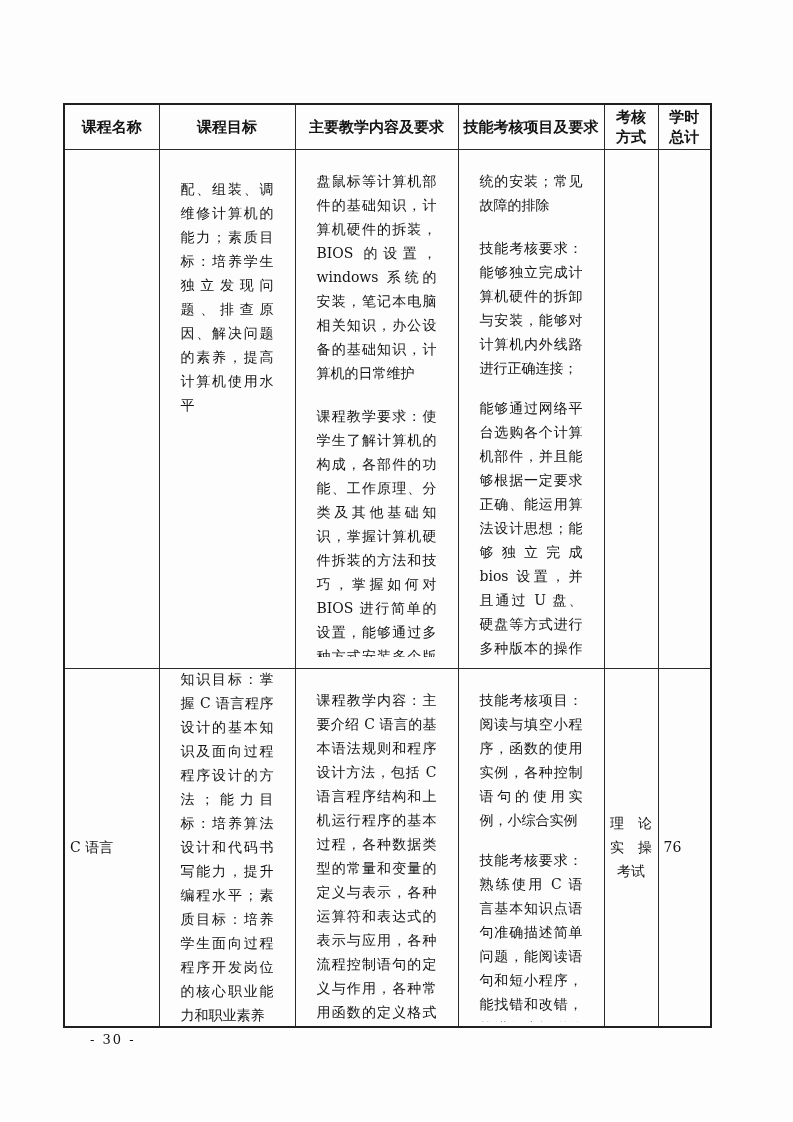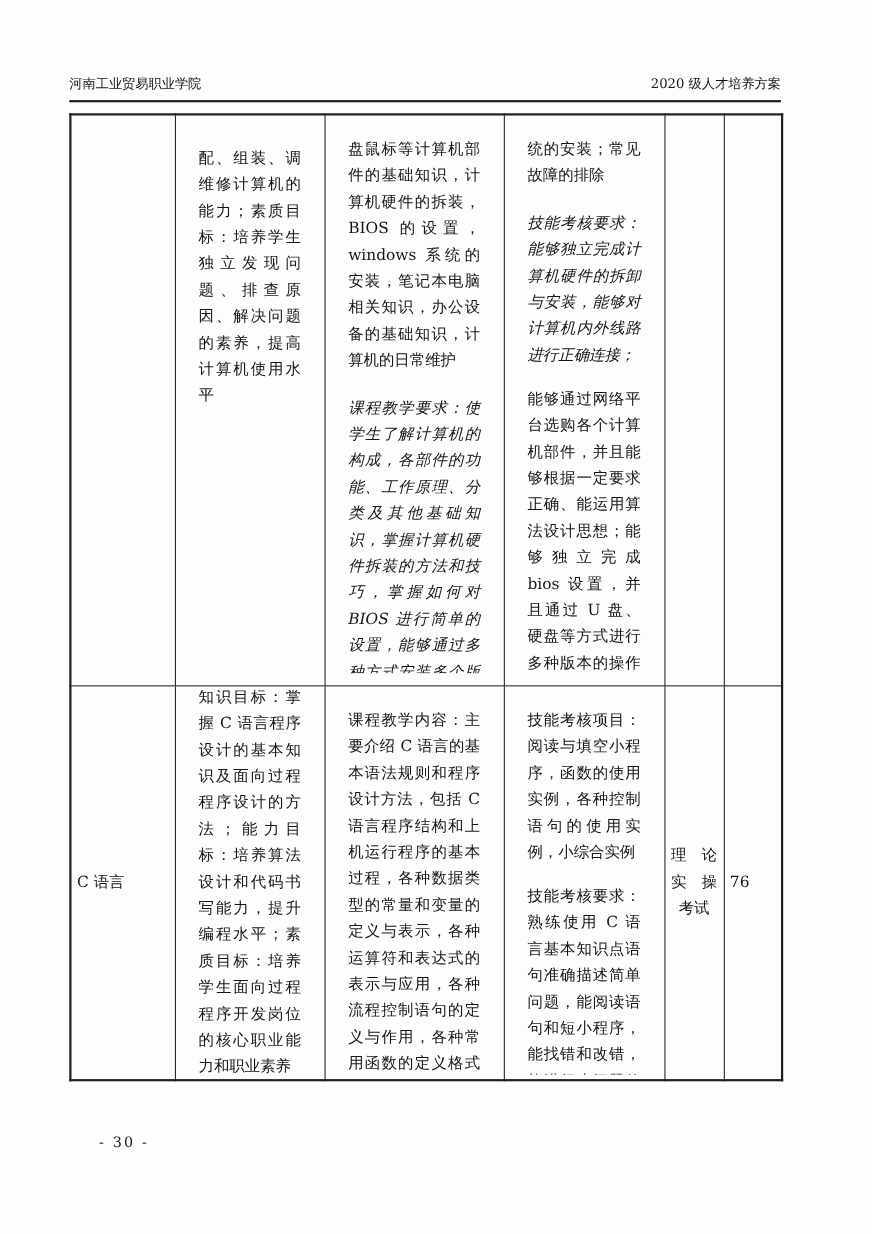--- a/index.html
+++ b/index.html
@@ -44,52 +44,62 @@
   }
   tr.hdr { height: 45px; }
   tr.r1 { height: 512px; }
   tr.r2 { height: 358px; }
   .ci { overflow: hidden; line-height: 24px; }
   .r1 .ci { height: 504px; }
   .r2 .ci { height: 350px; }
   .ci.vc { display: flex; flex-direction: column; justify-content: center; }
   .ci.hc { }
   .para { margin: 16px; text-align: justify; }
-  .para.gap { margin-top: 19px; font-style: italic; }
+  .para.gap { margin-top: 19px; }
   .objective-start { padding-top: 8px; }
   .method-line { white-space: nowrap; text-align: center; }
   .hdr-line { line-height: 20px; }
   
   .page-footer {
     position: absolute;
     left: 90px; top: 1032px;
     font-size: 13px;
     letter-spacing: 2px;
   }
 </style>
 </head>
 <body>
 
 <div class="page">
 
-  <div class="page-header">
-    <span>河南工业贸易职业学院</span>
-    <span>2020 级人才培养方案</span>
-  </div>
 
   <table class="curriculum">
     <colgroup>
       <col style="width:95px">
         <col style="width:136px">
         <col style="width:163px">
       <col style="width:146px">
         <col style="width:54px">
         <col style="width:53px">
     </colgroup>
     <tbody>
+      <tr class="hdr">
+        <th>课程名称</th>
+        <th>课程目标</th>
+        <th>主要教学内容及要求</th>
+        <th>技能考核项目及要求</th>
+        <th>
+          <div class="hdr-line">考核</div>
+          <div class="hdr-line">方式</div>
+        </th>
+        <th>
+          <div class="hdr-line">学时</div>
+          <div class="hdr-line">总计</div>
+        </th>
+      </tr>
 
       <tr class="r1">
         <td>
           <div class="ci hc"></div>
         </td>
         <td>
           <div class="ci objective-start">
             <p class="para">配、组装、调维修计算机的能力；素质目标：培养学生独立发现问题、排查原因、解决问题的素养，提高计算机使用水平</p>
           </div>
         </td>

